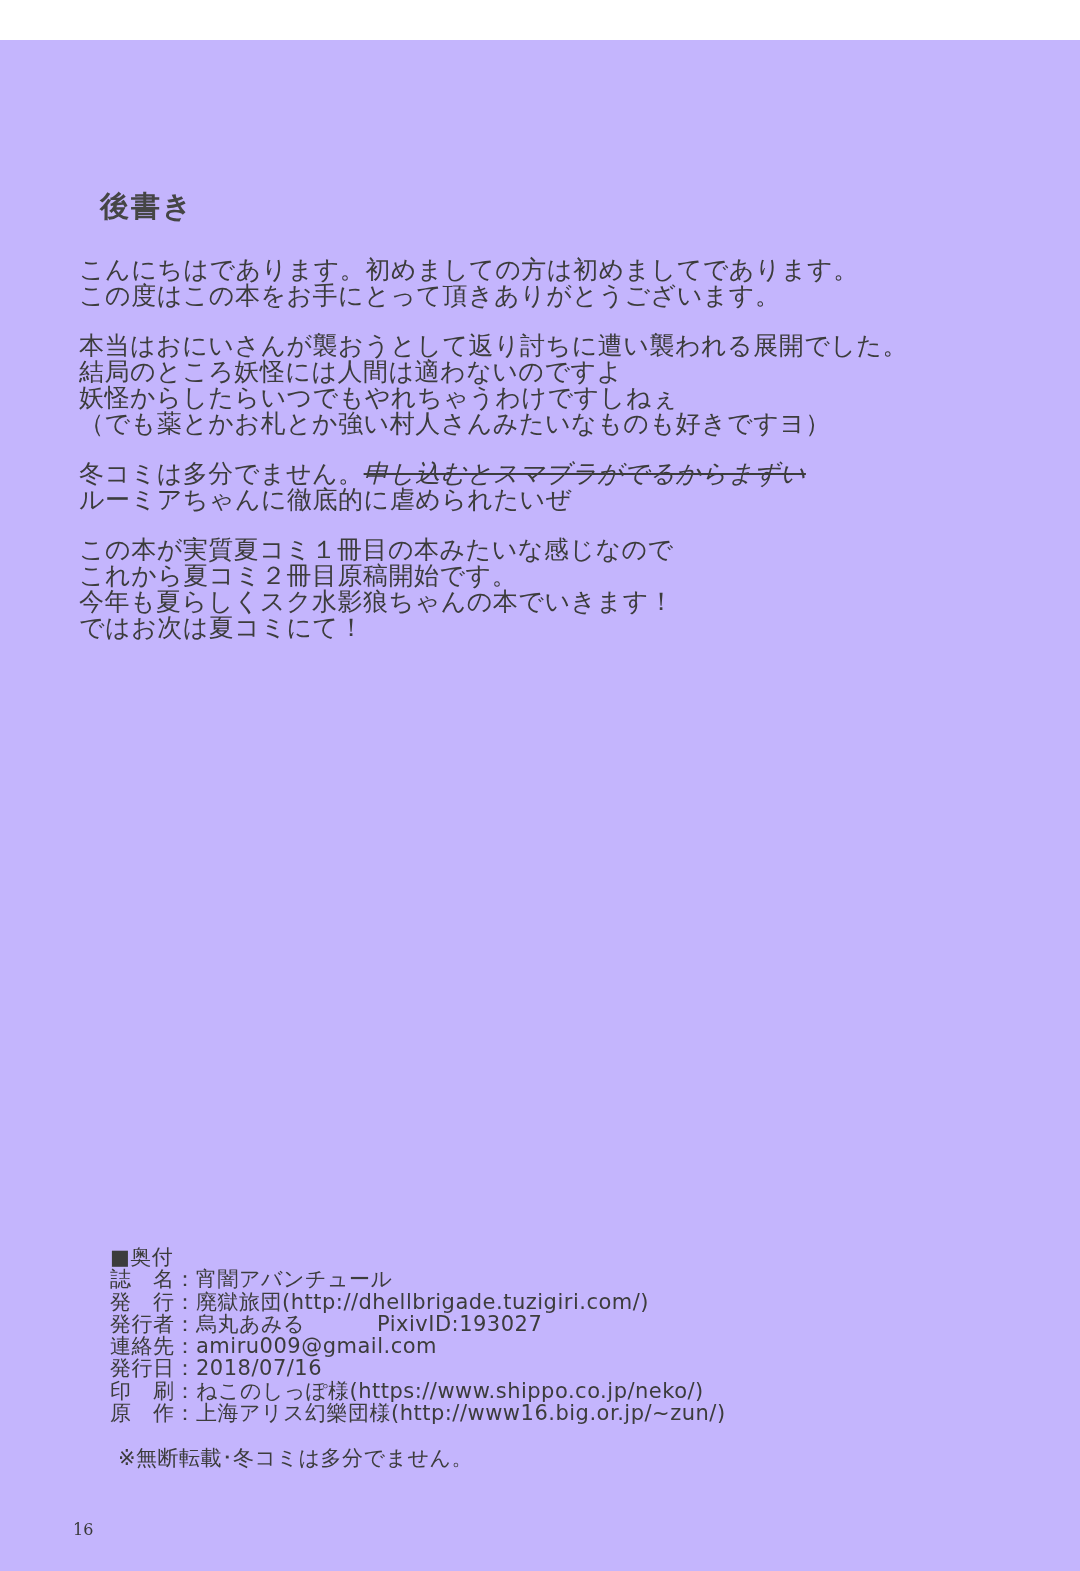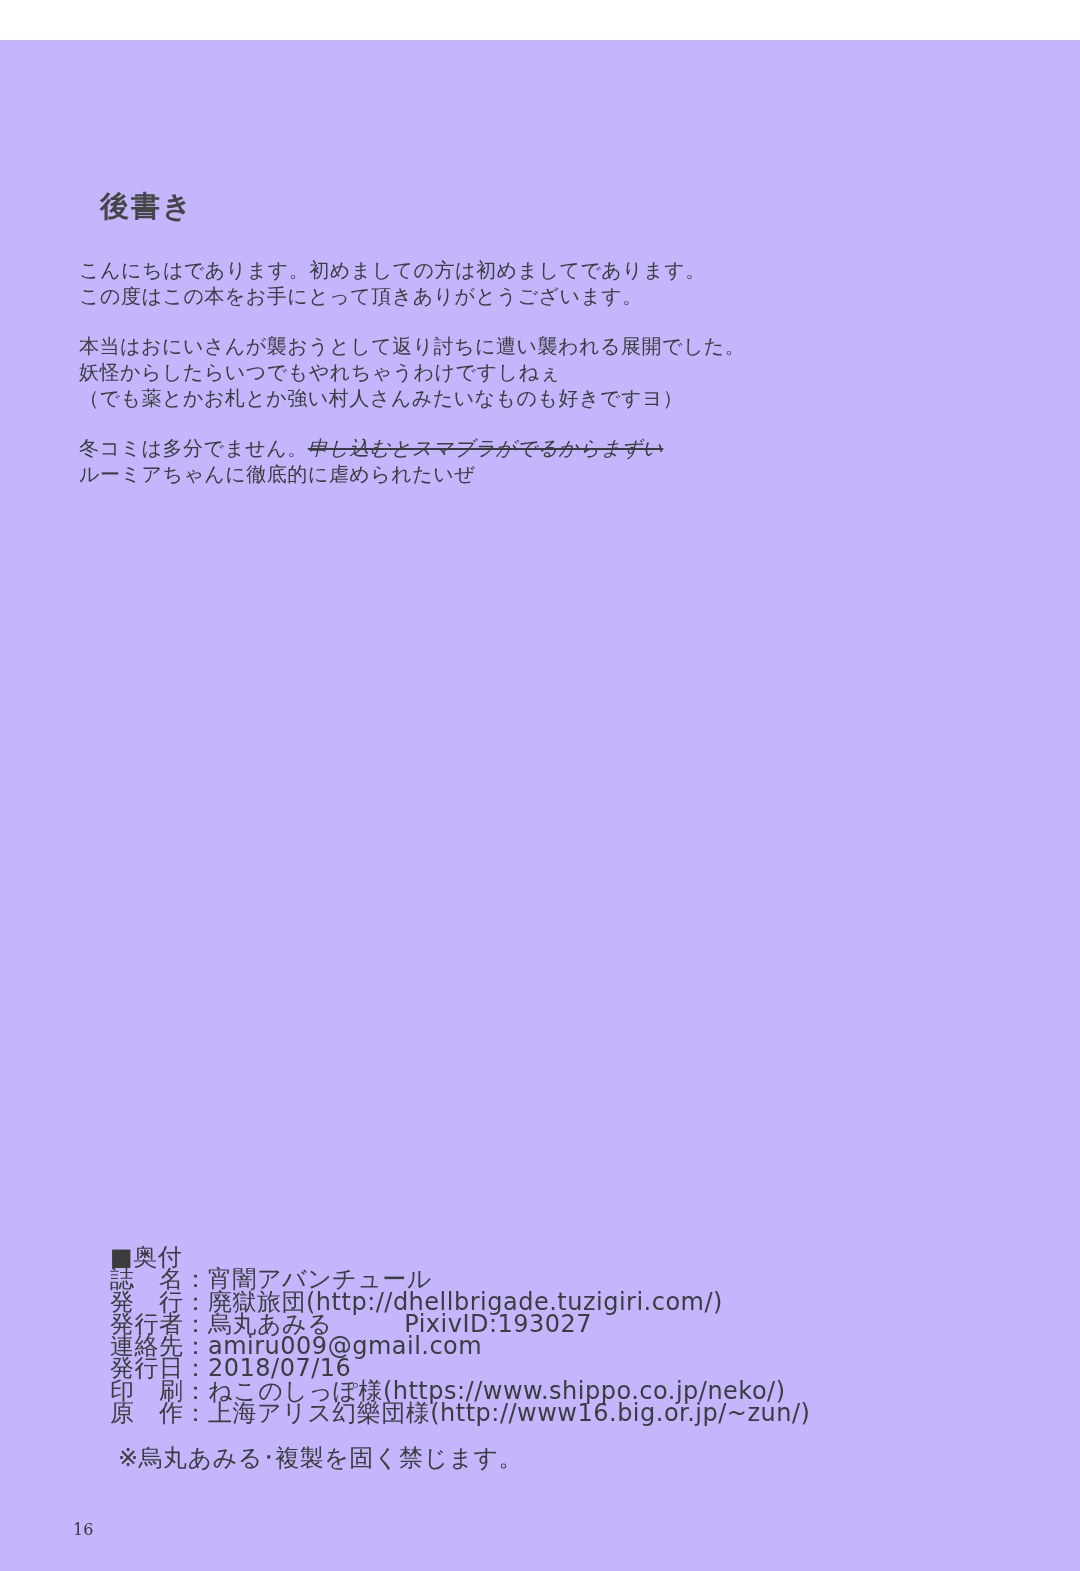--- a/index.html
+++ b/index.html
@@ -26,40 +26,40 @@
   }
   .afterword-heading {
     font-size: 29px;
     font-weight: 700;
     color: #454545;
     letter-spacing: 2px;
     margin: 0 0 0 21px;
   }
   .para {
     margin: 24px 0 0 0;
-    font-size: 20px;
+    font-size: 25px;
     line-height: 26px;
     letter-spacing: 0.5px;
   }
   .para:first-of-type { margin-top: 30px; }
   .line {
     display: block;
     white-space: nowrap;
   }
   .struck {
     text-decoration: line-through;
     text-decoration-thickness: 2px;
     font-style: italic;
   }
   
   .colophon {
     position: absolute;
     left: 110px;
     top: 1206px;
-    font-size: 24px;
+    font-size: 21px;
     line-height: 22.3px;
     letter-spacing: 0.5px;
     color: #3c3c3c;
   }
   .c-row { white-space: nowrap; }
   .c-extra { margin-left: 72px; }
   .c-notice {
     margin-top: 23px;
     margin-left: 8px;
   }
@@ -82,38 +82,45 @@
     <h1 class="afterword-heading">後書き</h1>
 
     <p class="para">
       <span class="line">こんにちはであります。初めましての方は初めましてであります。</span>
       <span class="line">この度はこの本をお手にとって頂きありがとうございます。</span>
     </p>
 
 
     <p class="para">
       <span class="line">本当はおにいさんが襲おうとして返り討ちに遭い襲われる展開でした。</span>
+      <span class="line">結局のところ妖怪には人間は適わないのですよ</span>
       <span class="line">妖怪からしたらいつでもやれちゃうわけですしねぇ</span>
       <span class="line">（でも薬とかお札とか強い村人さんみたいなものも好きですヨ）</span>
     </p>
 
     <p class="para">
       <span class="line"><span>冬コミは多分でません。</span><span class="struck">申し込むとスマブラがでるからまずい</span></span>
       <span class="line">ルーミアちゃんに徹底的に虐められたいぜ</span>
     </p>
 
+    <p class="para">
+      <span class="line">この本が実質夏コミ１冊目の本みたいな感じなので</span>
+      <span class="line">これから夏コミ２冊目原稿開始です。</span>
+      <span class="line">今年も夏らしくスク水影狼ちゃんの本でいきます！</span>
+      <span class="line">ではお次は夏コミにて！</span>
+    </p>
   </div>
 
   <div class="colophon">
     <div class="c-row">■奥付</div>
     <div class="c-row"><span>誌　名：</span><span>宵闇アバンチュール</span></div>
     <div class="c-row"><span>発　行：</span><span>廃獄旅団(http://dhellbrigade.tuzigiri.com/)</span></div>
     <div class="c-row"><span>発行者：</span><span>烏丸あみる</span><span class="c-extra">PixivID:193027</span></div>
     <div class="c-row"><span>連絡先：</span><span>amiru009@gmail.com</span></div>
     <div class="c-row"><span>発行日：</span><span>2018/07/16</span></div>
     <div class="c-row"><span>印　刷：</span><span>ねこのしっぽ様(https://www.shippo.co.jp/neko/)</span></div>
     <div class="c-row"><span>原　作：</span><span>上海アリス幻樂団様(http://www16.big.or.jp/~zun/)</span></div>
-    <div class="c-notice">※烏丸あみる･複製を固く禁じます。</div>
+    <div class="c-notice">※無断転載･冬コミは多分でません。</div>
   </div>
 
   <div class="page-number">16</div>
 
 </div>
 
 </body></html>

